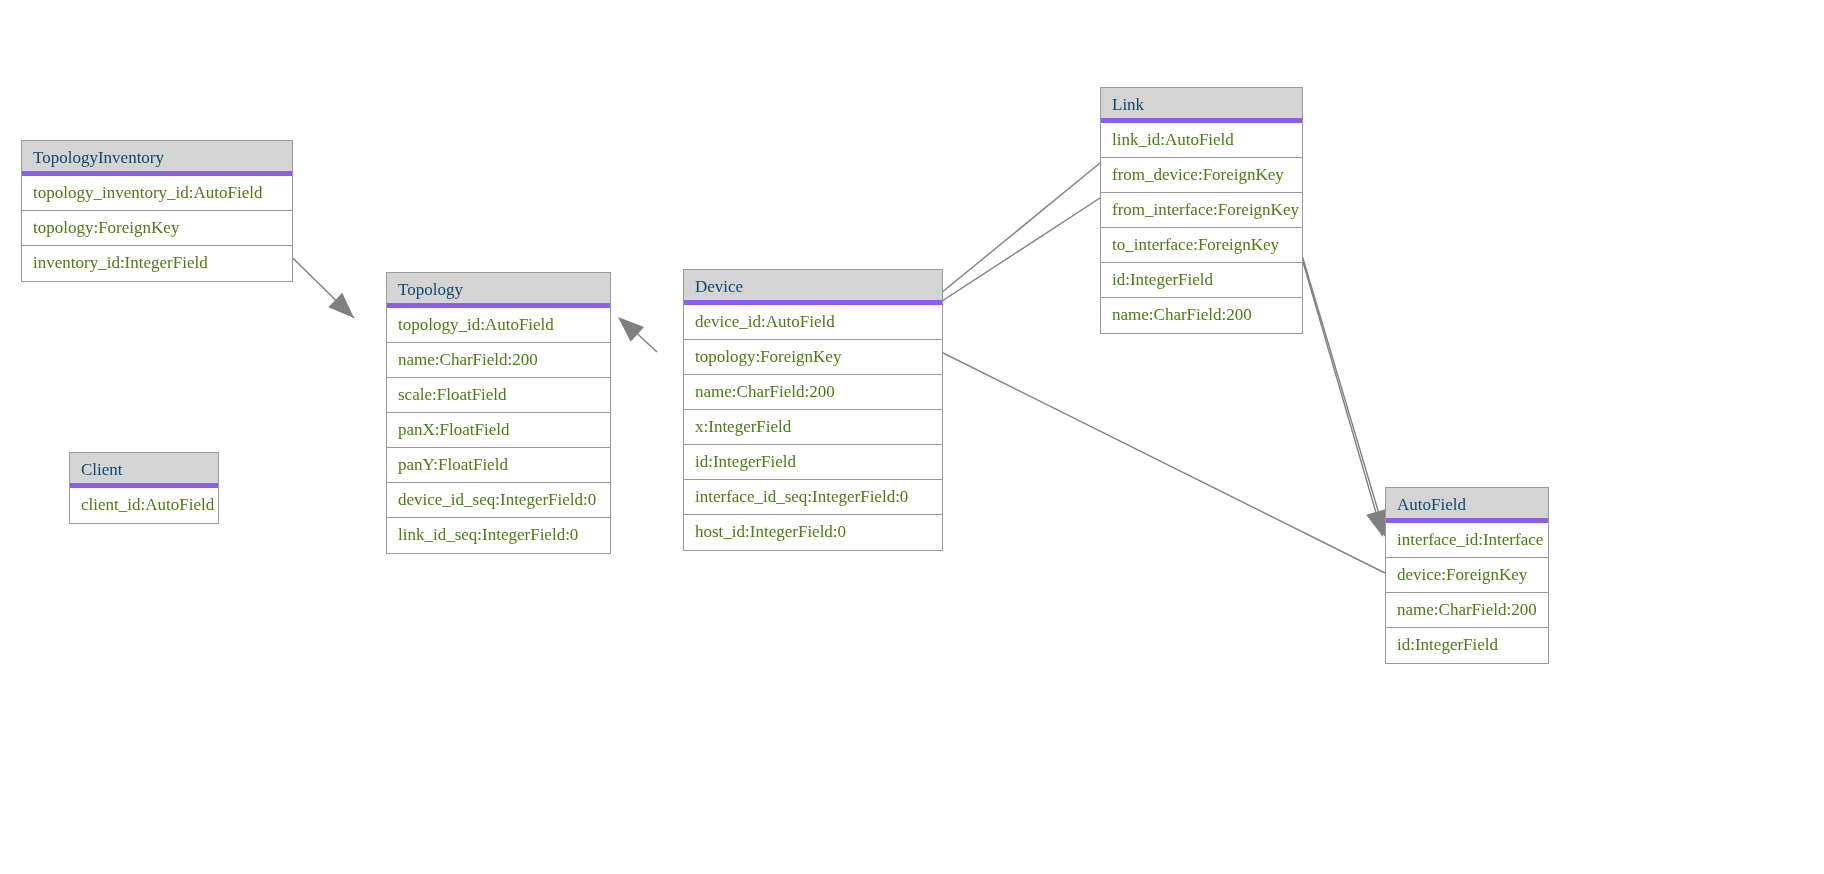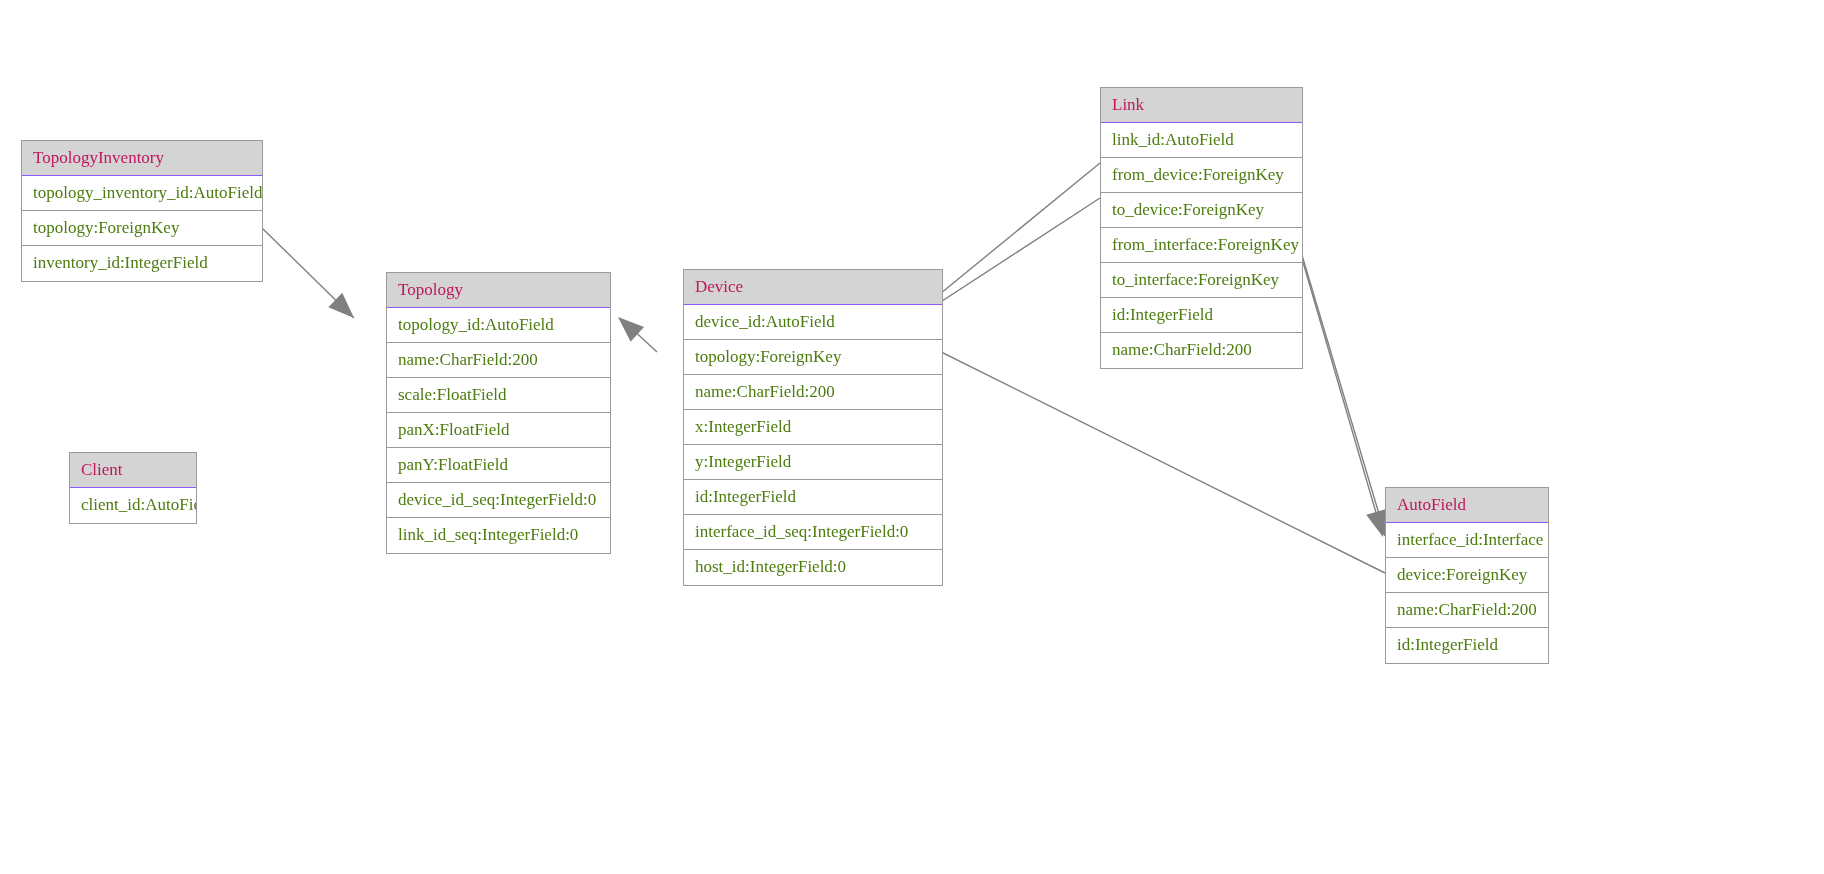--- a/index.html
+++ b/index.html
@@ -27,22 +27,22 @@
   .entity {
     position: absolute;
     box-sizing: border-box;
     border: 1px solid #9a9a9a;
     background: #ffffff;
     z-index: 2;
   }
   .entity-header {
     box-sizing: border-box;
     background: #d4d4d4;
-    border-bottom: 1px solid #8b5cf6;
-    color: #be185d;
+    border-bottom: 5px solid #8b5cf6;
+    color: #0c4a6e;
     font-size: 17px;
     line-height: 18px;
     padding: 8px 0 8px 11px;
     height: 35px;
     white-space: nowrap;
     overflow: hidden;
   }
   .entity-row {
     box-sizing: border-box;
     border-bottom: 1px solid #9a9a9a;
@@ -89,56 +89,54 @@
         <polyline points="1296,235 1382,524" fill="none" stroke="#808080" stroke-width="1.4"></polyline>
         <polygon points="0,0 -26,-10 -26,10" fill="#808080" transform="translate(1386,538) rotate(73)"></polygon>
       </g>
       <g>
         <polyline points="1303,262 1379,523" fill="none" stroke="#808080" stroke-width="1.4"></polyline>
         <polygon points="0,0 -26,-10 -26,10" fill="#808080" transform="translate(1383,537) rotate(74)"></polygon>
       </g>
     </svg>
 
   <div id="entity-layer">
-      <div class="entity" style="left: 21px; top: 140px; width: 242px;">
+      <div class="entity" style="left: 21px; top: 140px; width: 272px;">
         <div class="entity-header">TopologyInventory</div>
         <div class="entity-row">topology_inventory_id:AutoField</div>
         <div class="entity-row">topology:ForeignKey</div>
         <div class="entity-row last">inventory_id:IntegerField</div>
       </div>
-      <div class="entity" style="left: 69px; top: 452px; width: 128px;">
+      <div class="entity" style="left: 69px; top: 452px; width: 150px;">
         <div class="entity-header">Client</div>
         <div class="entity-row last">client_id:AutoField</div>
       </div>
       <div class="entity" style="left: 386px; top: 272px; width: 225px;">
         <div class="entity-header">Topology</div>
         <div class="entity-row">topology_id:AutoField</div>
         <div class="entity-row">name:CharField:200</div>
         <div class="entity-row">scale:FloatField</div>
         <div class="entity-row">panX:FloatField</div>
         <div class="entity-row">panY:FloatField</div>
         <div class="entity-row">device_id_seq:IntegerField:0</div>
         <div class="entity-row last">link_id_seq:IntegerField:0</div>
       </div>
       <div class="entity" style="left: 683px; top: 269px; width: 260px;">
         <div class="entity-header">Device</div>
         <div class="entity-row">device_id:AutoField</div>
         <div class="entity-row">topology:ForeignKey</div>
         <div class="entity-row">name:CharField:200</div>
         <div class="entity-row">x:IntegerField</div>
-        <div class="entity-row">y:IntegerField</div>
         <div class="entity-row">id:IntegerField</div>
         <div class="entity-row">interface_id_seq:IntegerField:0</div>
         <div class="entity-row last">host_id:IntegerField:0</div>
       </div>
       <div class="entity" style="left: 1100px; top: 87px; width: 203px;">
         <div class="entity-header">Link</div>
         <div class="entity-row">link_id:AutoField</div>
         <div class="entity-row">from_device:ForeignKey</div>
-        <div class="entity-row">to_device:ForeignKey</div>
         <div class="entity-row">from_interface:ForeignKey</div>
         <div class="entity-row">to_interface:ForeignKey</div>
         <div class="entity-row">id:IntegerField</div>
         <div class="entity-row last">name:CharField:200</div>
       </div>
       <div class="entity" style="left: 1385px; top: 487px; width: 164px;">
         <div class="entity-header">AutoField</div>
         <div class="entity-row">interface_id:Interface</div>
         <div class="entity-row">device:ForeignKey</div>
         <div class="entity-row">name:CharField:200</div>

